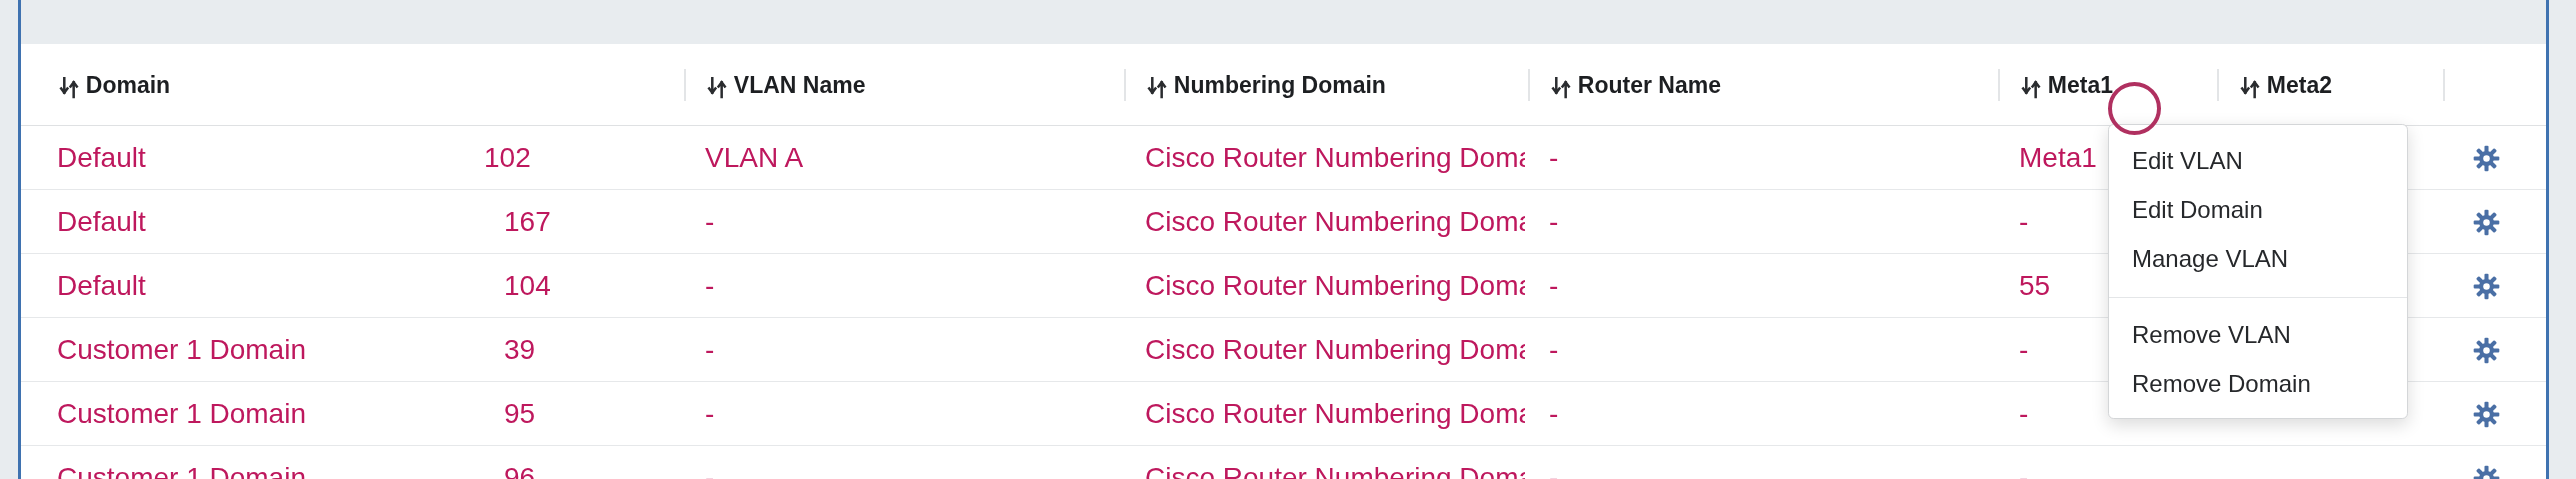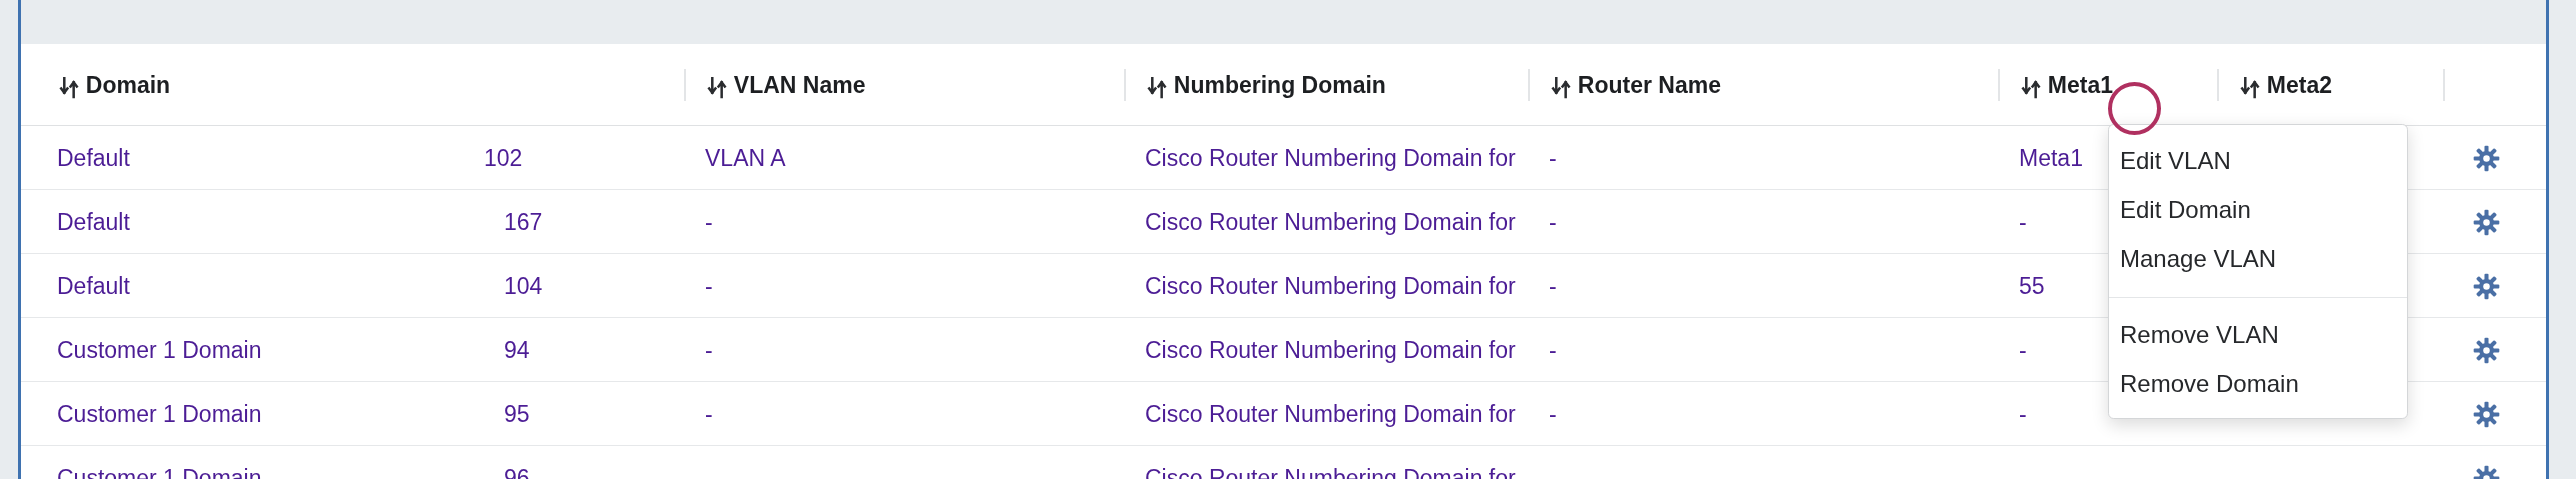--- a/index.html
+++ b/index.html
@@ -59,21 +59,21 @@
 
   .row {
     position: relative;
     height: 64px;
     border-bottom: 1px solid #e6e8ea;
   }
   .row:last-child { border-bottom: 1px solid #dfe1e3; }
   .cell {
     position: absolute; top: 0; height: 64px;
     display: flex; align-items: center;
-    font-size: 23px; color: #4c1d95;
+    font-size: 28px; color: #be185d;
     white-space: nowrap; overflow: hidden;
   }
   .gear-cell {
     position: absolute; top: 0; height: 64px;
     display: flex; align-items: center; justify-content: center;
     width: 44px;
     cursor: pointer;
   }
   .gear { width: 27px; height: 27px; display: block; }
 
@@ -85,21 +85,21 @@
     background: #ffffff;
     border: 1px solid #d4d6d8;
     border-radius: 5.7px;
     box-shadow: 0 5.7px 17px rgba(0,0,0,0.14);
     padding: 11.4px 0 9.5px 0;
     z-index: 40;
   }
   .menu-item {
     height: 49px;
     display: flex; align-items: center;
-    padding-left: 11px;
+    padding-left: 23px;
     font-size: 24px; color: #26282b;
     white-space: nowrap;
     cursor: pointer;
   }
   .menu-sep {
     height: 1px; background: #e4e6e8;
     margin: 13.3px 0 13.3px 0;
   }
 
   
@@ -242,21 +242,21 @@
                 <rect x="10.2" y="0.6" width="3.6" height="6.4" rx="1" transform="rotate(225 12 12)"></rect>
                 <rect x="10.2" y="0.6" width="3.6" height="6.4" rx="1" transform="rotate(270 12 12)"></rect>
                 <rect x="10.2" y="0.6" width="3.6" height="6.4" rx="1" transform="rotate(315 12 12)"></rect>
                 <circle cx="12" cy="12" r="6.6"></circle>
                 <circle cx="12" cy="12" r="2.9" fill="#ffffff"></circle>
               </svg>
             </div>
           </div>
           <div class="row">
             <div class="cell" style="left: 36px; width: 428px;">Customer 1 Domain</div>
-            <div class="cell" style="left: 483px; width: 181px;">94</div>
+            <div class="cell" style="left: 483px; width: 181px;">39</div>
             <div class="cell" style="left: 684px; width: 418px;">-</div>
             <div class="cell" style="left: 1124px; width: 380px;">Cisco Router Numbering Domain for …</div>
             <div class="cell" style="left: 1528px; width: 437px;">-</div>
             <div class="cell" style="left: 1998px; width: 214px;">-</div>
             <div class="cell" style="left: 2217px; width: 204px;"></div>
             <div class="gear-cell" style="left: 2443px;">
               <svg class="gear" viewBox="0 0 24 24" aria-hidden="true" fill="#4a6fa5">
                 <rect x="10.2" y="0.6" width="3.6" height="6.4" rx="1" transform="rotate(0 12 12)"></rect>
                 <rect x="10.2" y="0.6" width="3.6" height="6.4" rx="1" transform="rotate(45 12 12)"></rect>
                 <rect x="10.2" y="0.6" width="3.6" height="6.4" rx="1" transform="rotate(90 12 12)"></rect>

